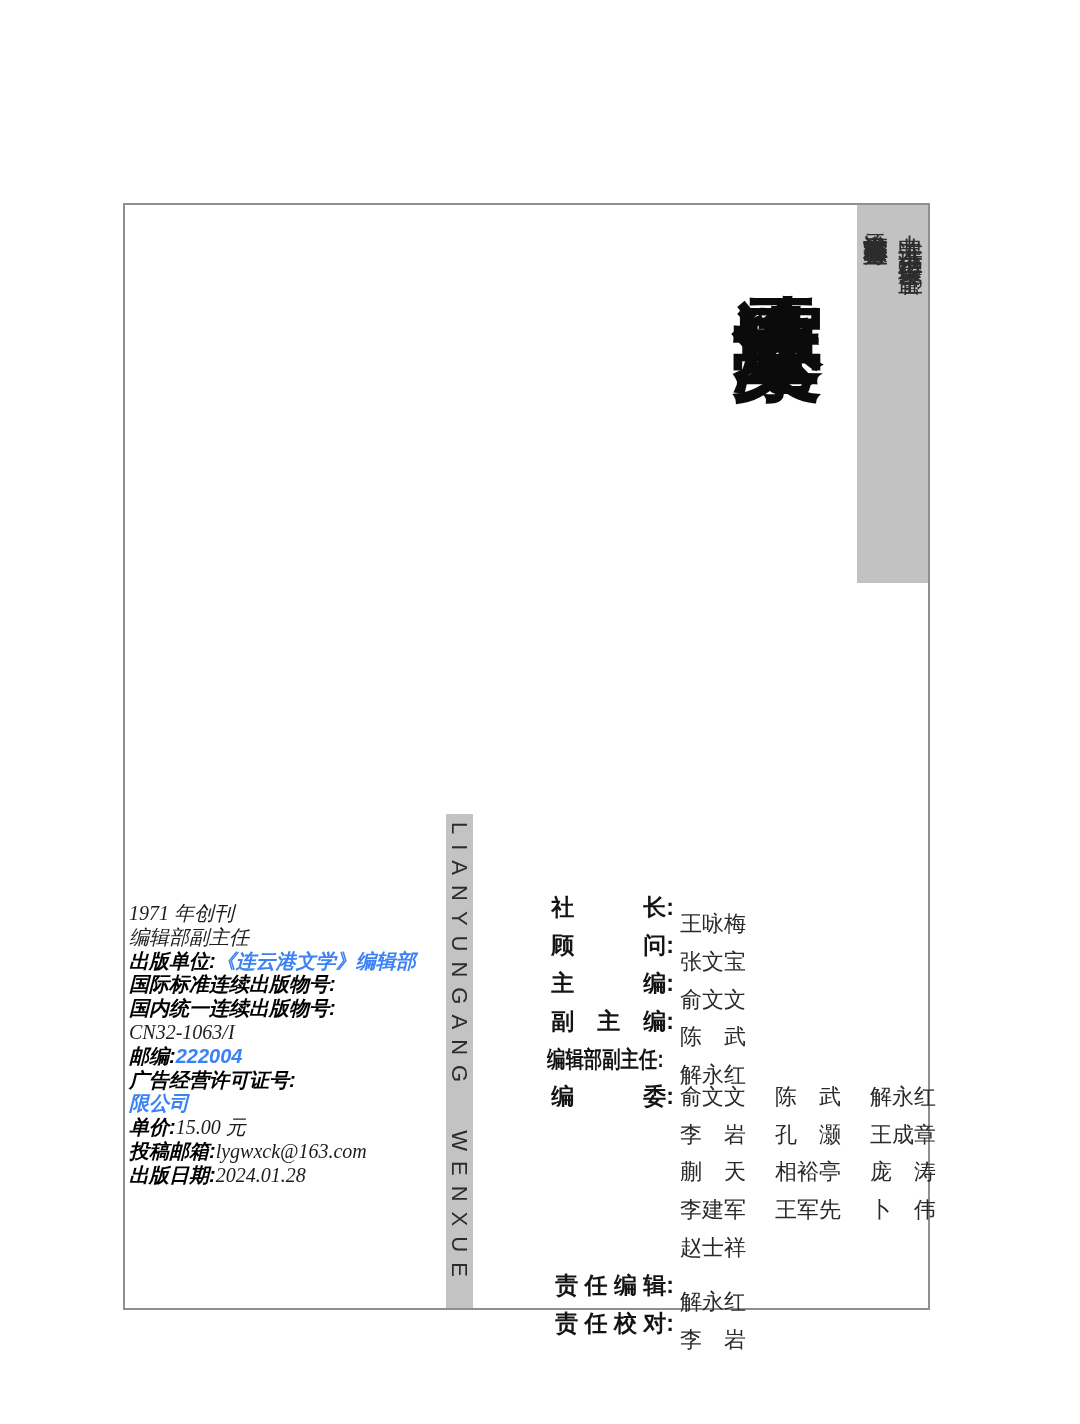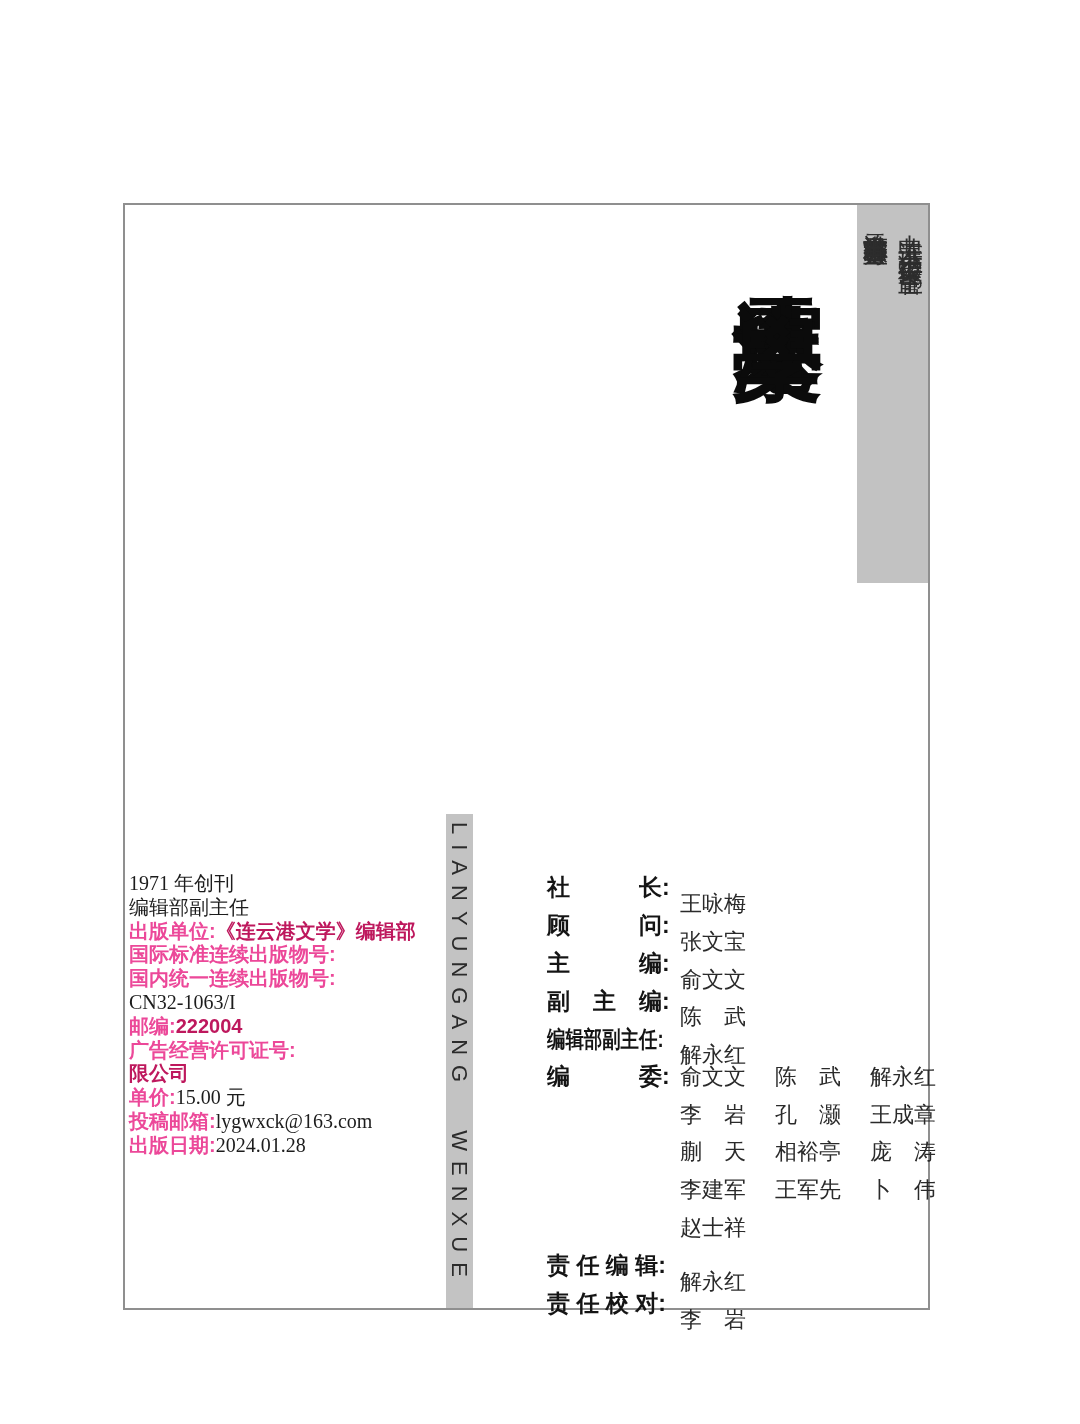--- a/index.html
+++ b/index.html
@@ -31,27 +31,27 @@
   }
   
   .pinyin-banner {
     position:absolute; left:321px; top:609px; width:494px; height:27px;
     background:#c3c3c3; transform:rotate(90deg); transform-origin:13.5px 13.5px;
     font-family:"Liberation Sans", sans-serif; font-size:22px; line-height:27px;
     letter-spacing:10px; word-spacing:22px; color:#2b2b2b;
     padding-left:8px; box-sizing:border-box; white-space:nowrap;
   }
   
-  .pub-info { position:absolute; left:4px; top:667px; width:335px; }
+  .pub-info { position:absolute; left:4px; top:697px; width:335px;font-style:italic; }
   .info-line { height:23.8px; line-height:23.8px; font-size:20px; color:#1c1c1c; white-space:nowrap; }
-  .il { font-family:"Liberation Sans", sans-serif; font-weight:bold; color:#ec4899; }
+  .il { font-family:"Liberation Sans", sans-serif; font-weight:bold; color:#000000; }
   .iv { font-family:"Liberation Serif", serif; }
-  .info-line.vb .iv { font-family:"Liberation Sans", sans-serif; font-weight:bold; color:#be185d; }
+  .info-line.vb .iv { font-family:"Liberation Sans", sans-serif; font-weight:bold; color:#3b82f6; }
   
-  .editorial { position:absolute; left:422px; top:664px; width:383px; }
+  .editorial { position:absolute; left:422px; top:684px; width:383px;text-align:right; }
   .ed-row { height:37.8px; display:flex; align-items:center; }
   .ed-label {
     width:127px; flex:0 0 127px; font-family:"Liberation Sans", sans-serif;
     font-weight:bold; font-size:23px; color:#141414; white-space:nowrap;
   }
   .ed-label.cond { transform:scaleX(0.8); transform-origin:left center; }
   .ed-name {
     font-size:22px; color:#2a2a2a; font-family:"DejaVu Serif", serif;
     padding-left:6px; white-space:nowrap;margin-top:32px;
   }

